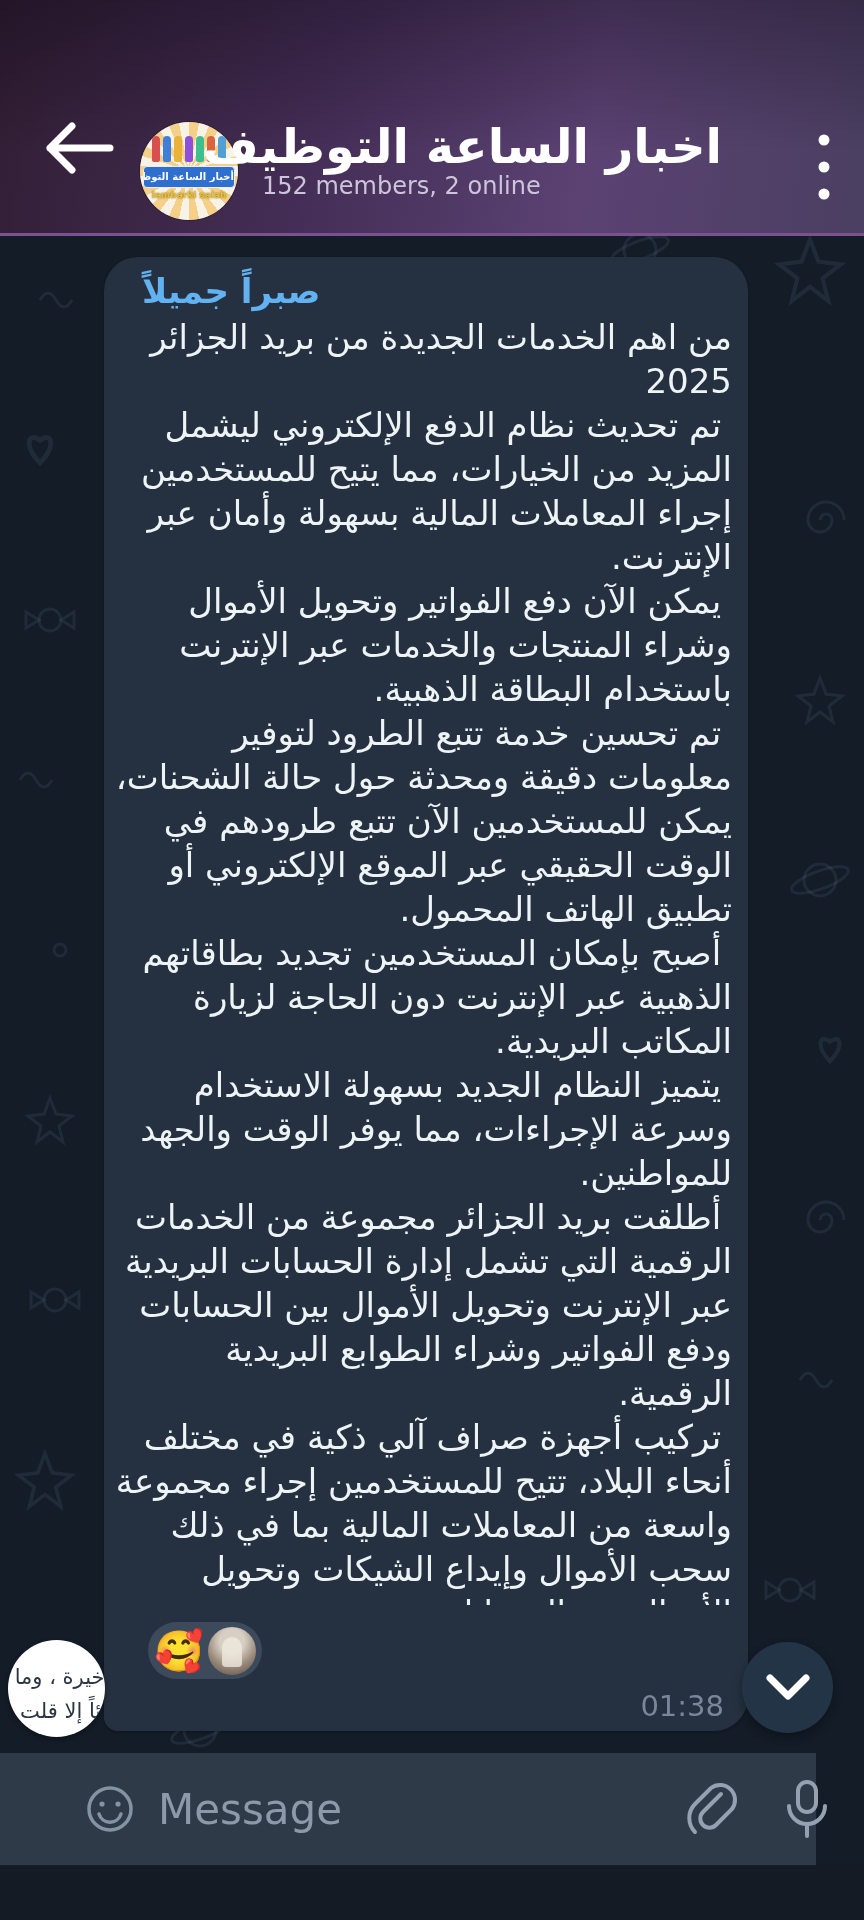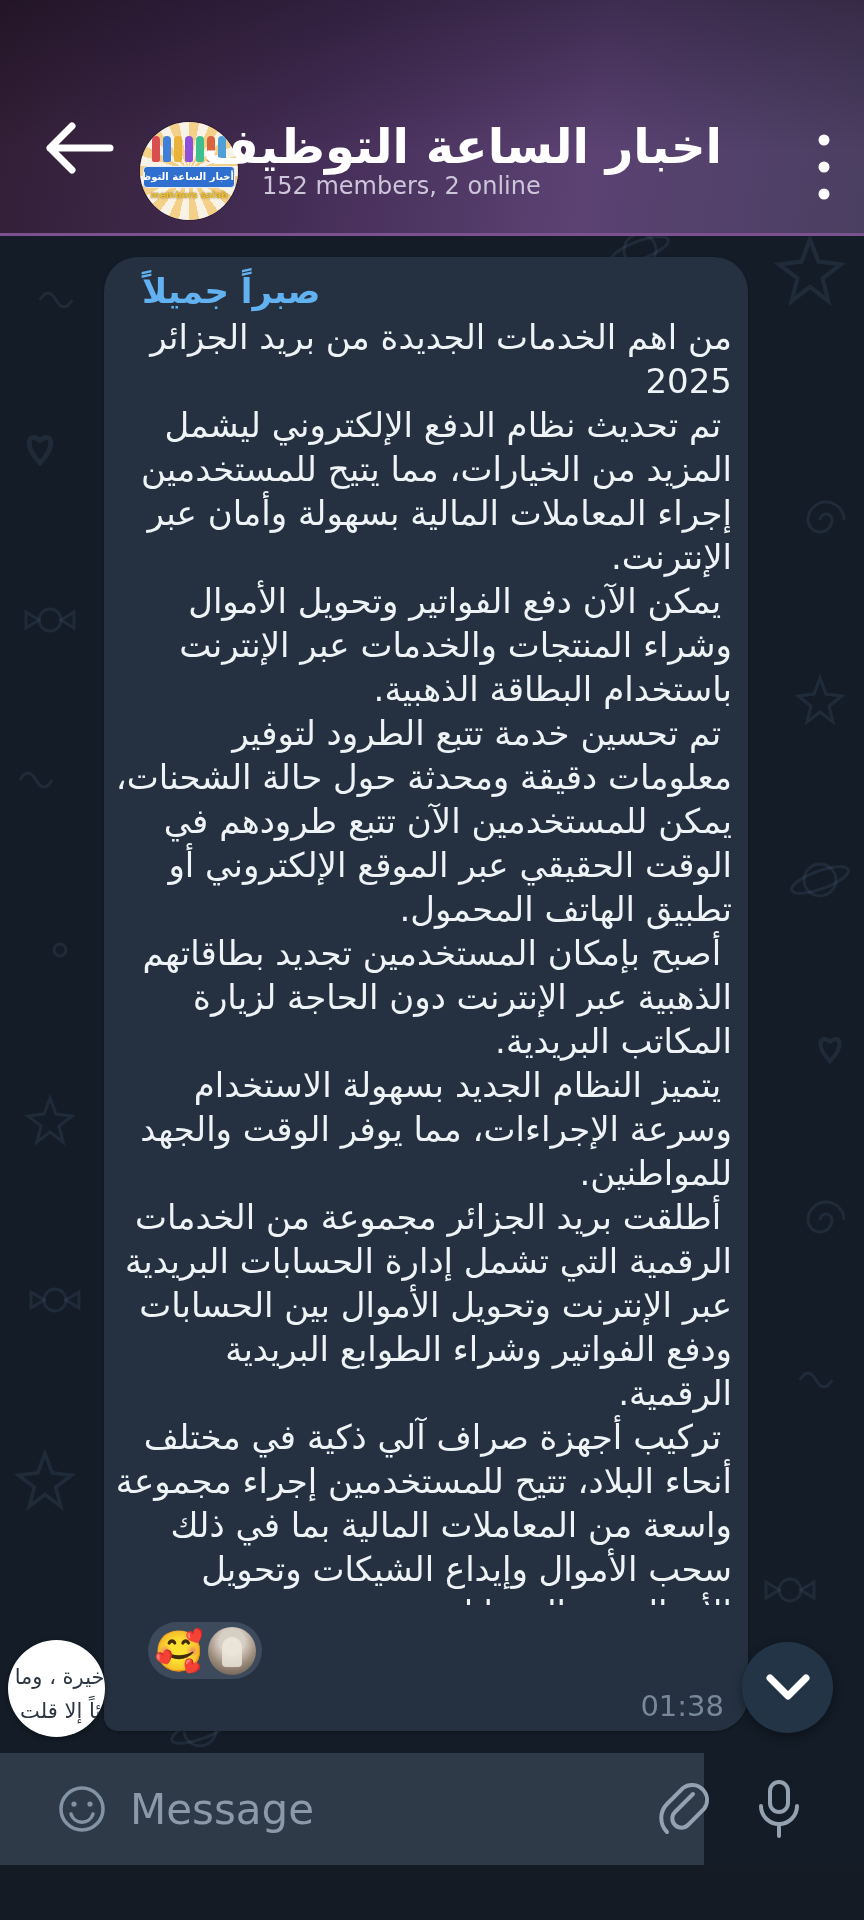--- a/index.html
+++ b/index.html
@@ -90,22 +90,22 @@
 
   
   .fab {
     position:absolute; left:742px; top:1642px; width:91px; height:91px; border-radius:50%;
     background:#233447; z-index:4; cursor:pointer; display:flex; align-items:center; justify-content:center;
     box-shadow:0 4px 10px rgba(0,0,0,.35);
   }
 
   
   .composer {
-    position:absolute; left:0; top:1753px; width:704px; height:112px; z-index:5;
-    background:#2e3a48; display:flex; align-items:center;
+    position:absolute; left:0; top:1753px; width:816px; height:112px; z-index:5;
+    background:#2e3a48; display:flex; align-items:center;padding-left:28px;
   }
   .emoji-btn { margin-left:56px; width:52px; height:52px; cursor:pointer; }
   .msg-input {
     flex:1; margin-left:22px; border:0; outline:0; background:transparent;
     color:#e8eef4; font-size:42px; font-family:"DejaVu Sans", sans-serif;
   }
   .msg-input::placeholder { color:#8b99a8; }
   .attach-btn { width:60px; height:60px; margin-right:40px; cursor:pointer; }
   .mic-btn { width:52px; height:62px; margin-right:42px; cursor:pointer; }
   .nav-space { position:absolute; left:0; top:1865px; width:864px; height:55px; background:#151b24; }
@@ -182,21 +182,21 @@
       <div class="people">
         <i style="background:#d94f4f"></i>
           <i style="background:#3f7fd9"></i>
           <i style="background:#e9b23a"></i>
         <i style="background:#8e4fd9"></i>
           <i style="background:#3fbf8f"></i>
           <i style="background:#d9643f"></i>
           <i style="background:#4f9fd9"></i>
       </div>
       <div class="banner">أخبار الساعة التوظيف</div>
-      <div class="caption">members salah</div>
+      <div class="caption">lembarki salah</div>
     </div>
     <div class="hdr-title">اخبار الساعة التوظيف</div>
     <div class="hdr-sub">152 members, 2 online</div>
     <div class="menu-btn">
       <svg width="48" height="90" viewBox="0 0 48 90">
         <circle cx="24" cy="18" r="5.5" fill="#ffffff"></circle>
           <circle cx="24" cy="45" r="5.5" fill="#ffffff"></circle>
           <circle cx="24" cy="72" r="5.5" fill="#ffffff"></circle>
       </svg>
     </div>

